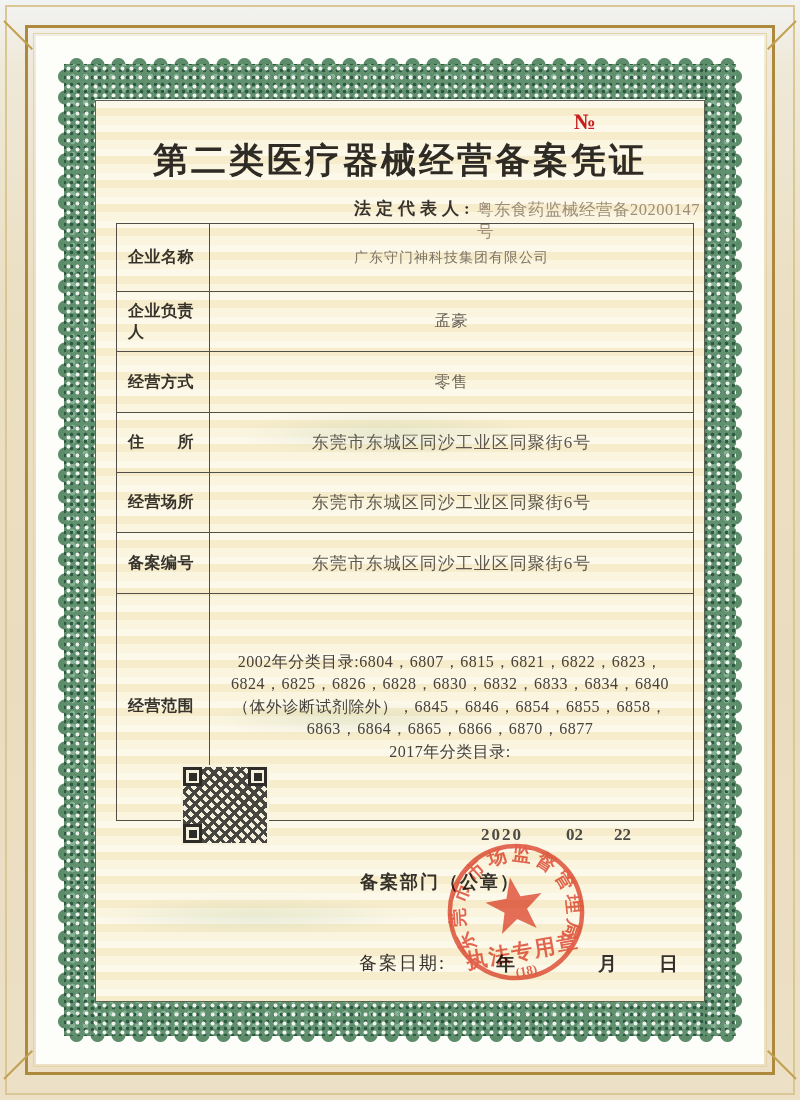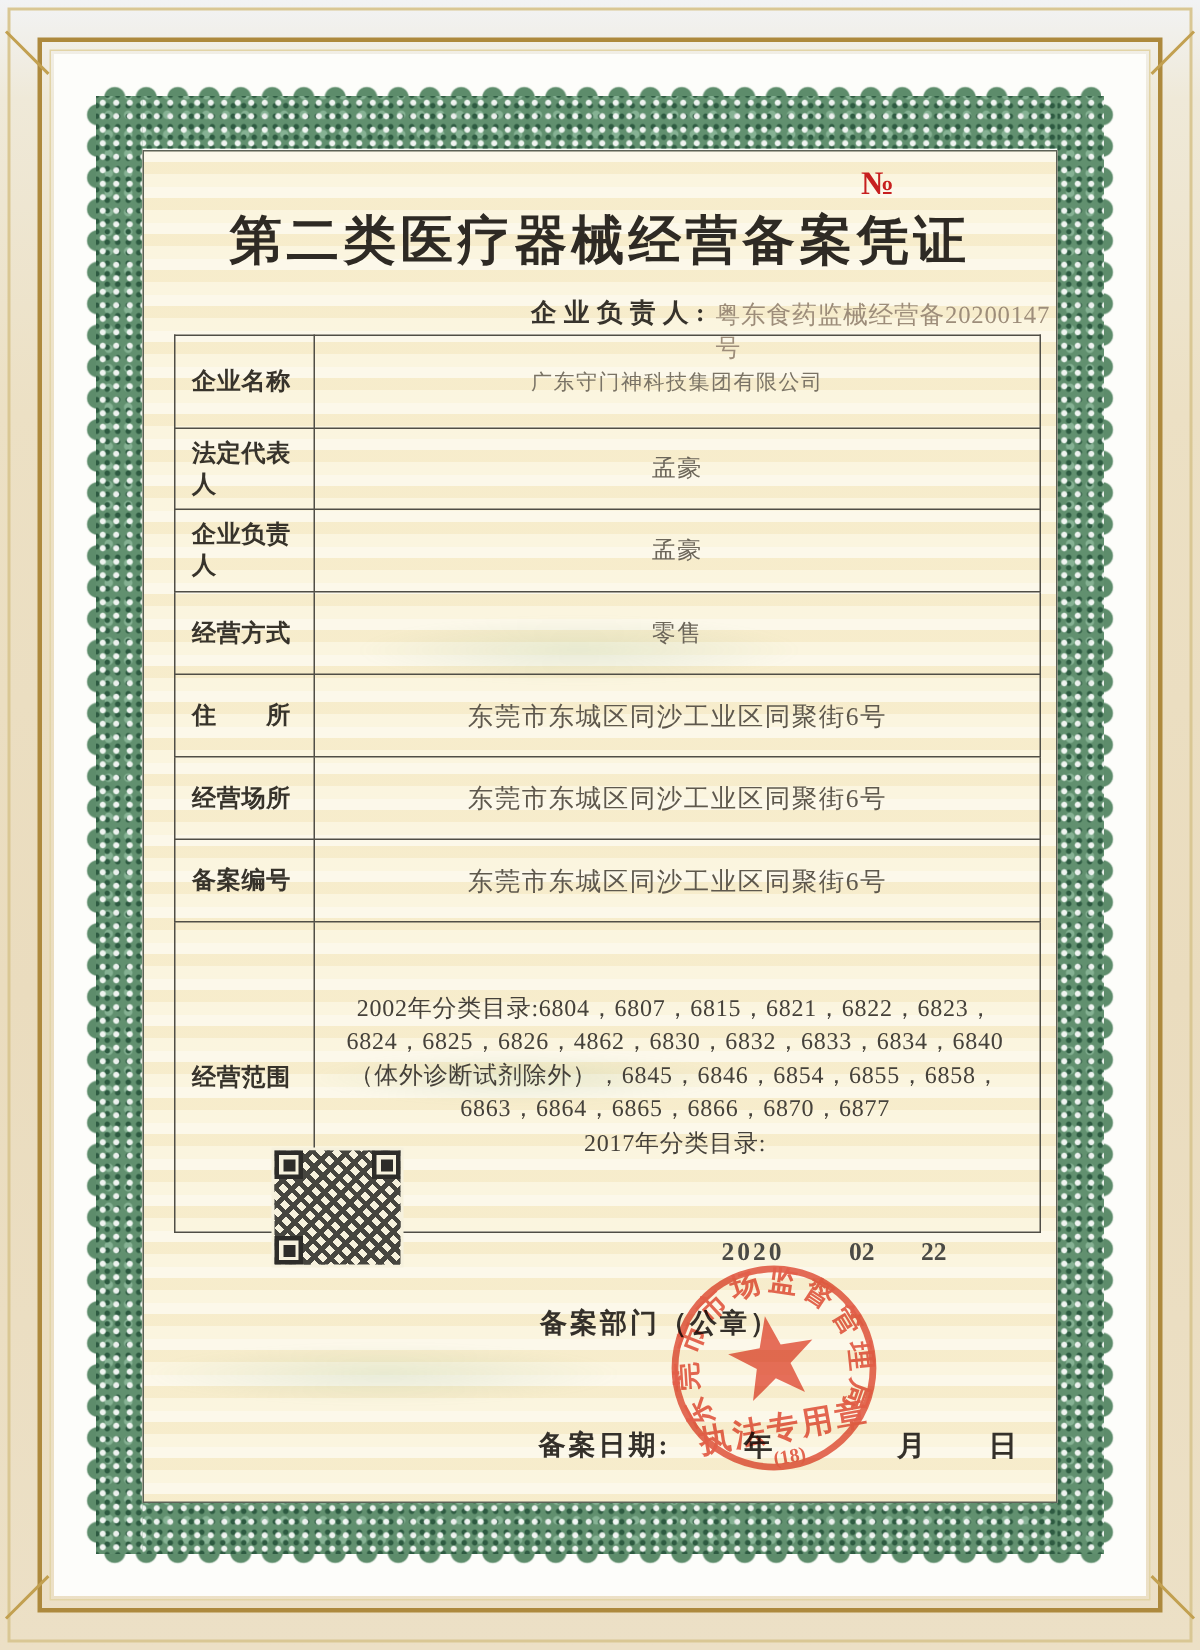--- a/index.html
+++ b/index.html
@@ -103,21 +103,21 @@
   .finder .dot { position:absolute; inset:2.5px; background:#2d2c29; }
   .finder.tl { left:2px; top:2px; } .finder.tr { right:2px; top:2px; } .finder.bl { left:2px; bottom:2px; }
 
   
   .stamp-date { color:#4a4a46; font-size:17px; font-weight:bold; top:724px; }
   .stamp-year  { left:385px; letter-spacing:2px; }
   .stamp-month { left:470px; }
   .stamp-day   { left:518px; }
 
   .dept-line { left:264px; top:769px; font-size:18px; font-weight:bold; color:#34302a; letter-spacing:2px; }
-  .date-label { left:263px; top:850px; font-size:18px; font-weight:bold; color:#34302a; letter-spacing:2px; }
+  .date-label { left:263px; top:850px; font-size:18px; font-weight:normal; color:#34302a; letter-spacing:2px; }
   .ymd { top:850px; font-size:19px; font-weight:bold; color:#34302a; }
   .ymd.y { left:400px; } .ymd.m { left:502px; } .ymd.d { left:563px; }
 
   
   .seal-svg { left:335px; top:726px; width:170px; height:170px; mix-blend-mode:multiply; opacity:0.9; z-index:8; }
   .seal-text { font-family:"Liberation Serif","DejaVu Serif",serif; font-weight:bold; }
 </style>
 </head>
 <body>
 
@@ -142,33 +142,29 @@
 <div class="abs paper">
 
   <div class="abs smudge" style="left:140px; top:310px; width:300px; height:45px;"></div>
   <div class="abs smudge" style="left:110px; top:600px; width:280px; height:35px;"></div>
   <div class="abs smudge" style="left:0px; top:795px; width:320px; height:40px;"></div>
 
   <div class="abs serial-mark">№</div>
 
   <div class="abs cert-title">第二类医疗器械经营备案凭证</div>
 
-  <div class="abs filing-label">企业负责人:</div>
+  <div class="abs filing-label">法定代表人:</div>
   <div class="abs filing-value">粤东食药监械经营备20200147号</div>
 
   <table class="cert-table">
     <tbody>
         <tr style="height:62px;">
       <td class="lbl">企业名称</td>
       <td class="val company">广东守门神科技集团有限公司</td>
     </tr>
-    <tr style="height:54px;">
-      <td class="lbl">法定代表人</td>
-      <td class="val">孟豪</td>
-    </tr>
     <tr style="height:55px;">
       <td class="lbl">企业负责人</td>
       <td class="val">孟豪</td>
     </tr>
     <tr style="height:55px;">
       <td class="lbl">经营方式</td>
       <td class="val">零售</td>
     </tr>
     <tr style="height:55px;">
       <td class="lbl">住　　所</td>
@@ -180,21 +176,21 @@
     </tr>
     <tr style="height:55px;">
       <td class="lbl">备案编号</td>
       <td class="val addr">东莞市东城区同沙工业区同聚街6号</td>
     </tr>
     <tr style="height:207px;">
       <td class="lbl">经营范围</td>
       <td class="val">
         <div class="scope-block">
           <div class="scope-line">2002年分类目录:6804，6807，6815，6821，6822，6823，</div>
-          <div class="scope-line">6824，6825，6826，4862，6830，6832，6833，6834，6840</div>
+          <div class="scope-line">6824，6825，6826，6828，6830，6832，6833，6834，6840</div>
           <div class="scope-line">（体外诊断试剂除外），6845，6846，6854，6855，6858，</div>
           <div class="scope-line">6863，6864，6865，6866，6870，6877</div>
           <div class="scope-line">2017年分类目录:</div>
         </div>
       </td>
     </tr>
   </tbody>
     </table>
 
   <div class="abs qr">

